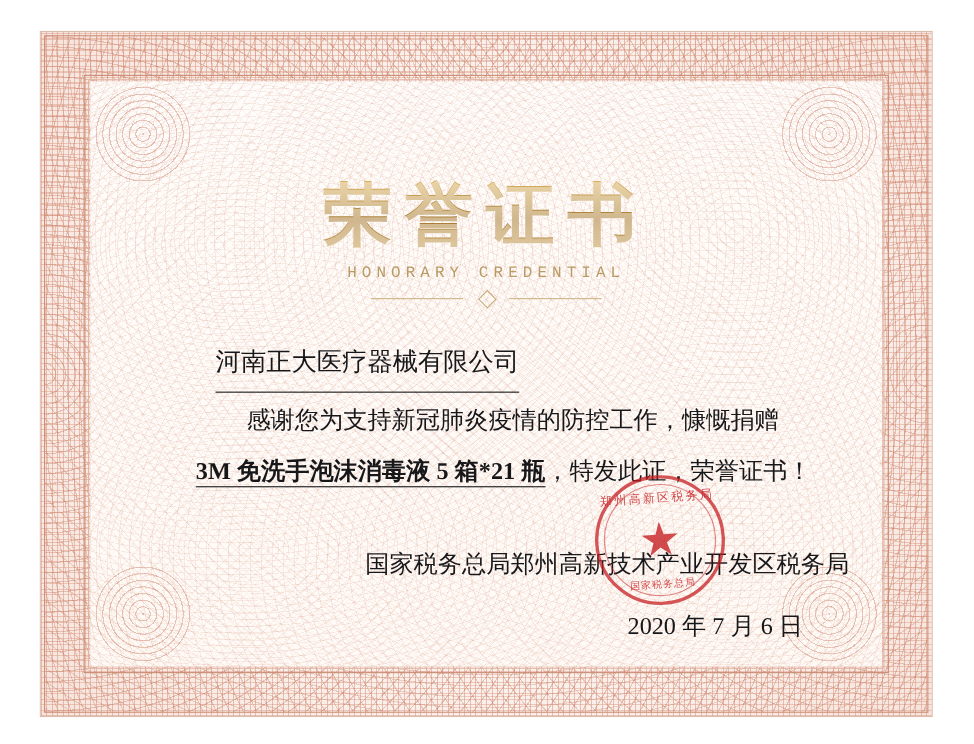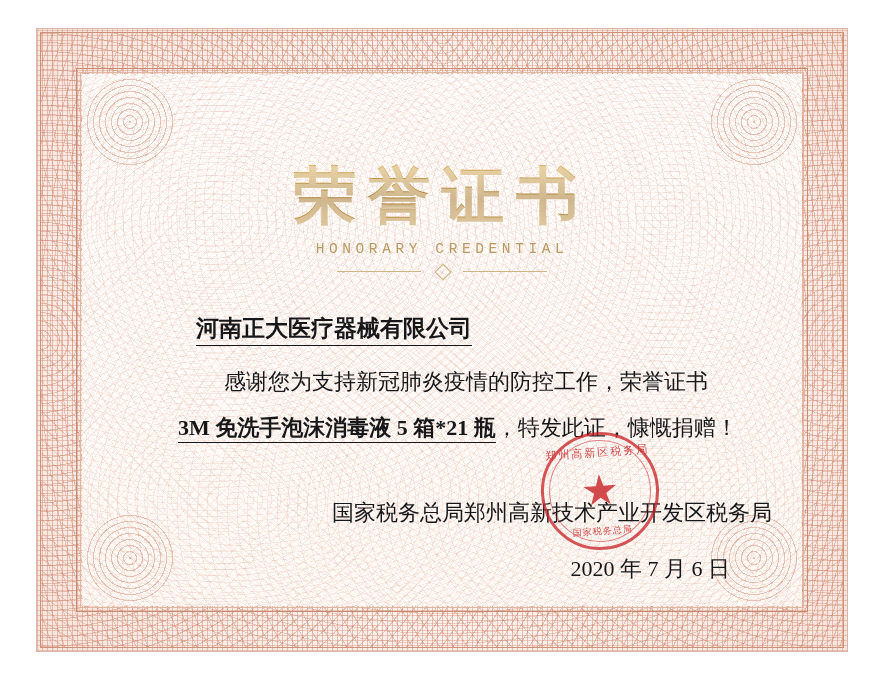--- a/index.html
+++ b/index.html
@@ -188,22 +188,21 @@
     font-size: 22px;
     line-height: 1.9;
     white-space: nowrap;
   }
   #line-recipient {
     padding-left: 90px;
   }
   #line-recipient .recipient {
     font-size: 23px;
     border-bottom: 1.4px solid #17171a;
-    padding-bottom: 4px;
-    font-weight: bold;
+    padding-bottom: 15px;
   }
   #line-thanks {
     padding-left: 118px;
     margin-top: 10px;
   }
   #line-donation {
     padding-left: 72px;
     margin-top: 4px;
   }
   #line-donation .item {
@@ -296,25 +295,25 @@
         </div>
       </div>
 
       <div id="body-block">
 
         <div class="line" id="line-recipient">
           <span class="recipient">河南正大医疗器械有限公司</span>
         </div>
 
         <div class="line" id="line-thanks">
-          <span>感谢您为支持新冠肺炎疫情的防控工作，荣誉证书</span>
+          <span>感谢您为支持新冠肺炎疫情的防控工作，慷慨捐赠</span>
         </div>
 
         <div class="line" id="line-donation">
-          <span class="item">3M 免洗手泡沫消毒液 5 箱*21 瓶</span><span>，特发此证，慷慨捐赠！</span>
+          <span class="item">3M 免洗手泡沫消毒液 5 箱*21 瓶</span><span>，特发此证，荣誉证书！</span>
         </div>
 
         <div class="line" id="line-issuer">
           <span>国家税务总局郑州高新技术产业开发区税务局</span>
         </div>
 
         <div class="line" id="line-date">
           <span>2020 年 7 月 6 日</span>
         </div>
 

